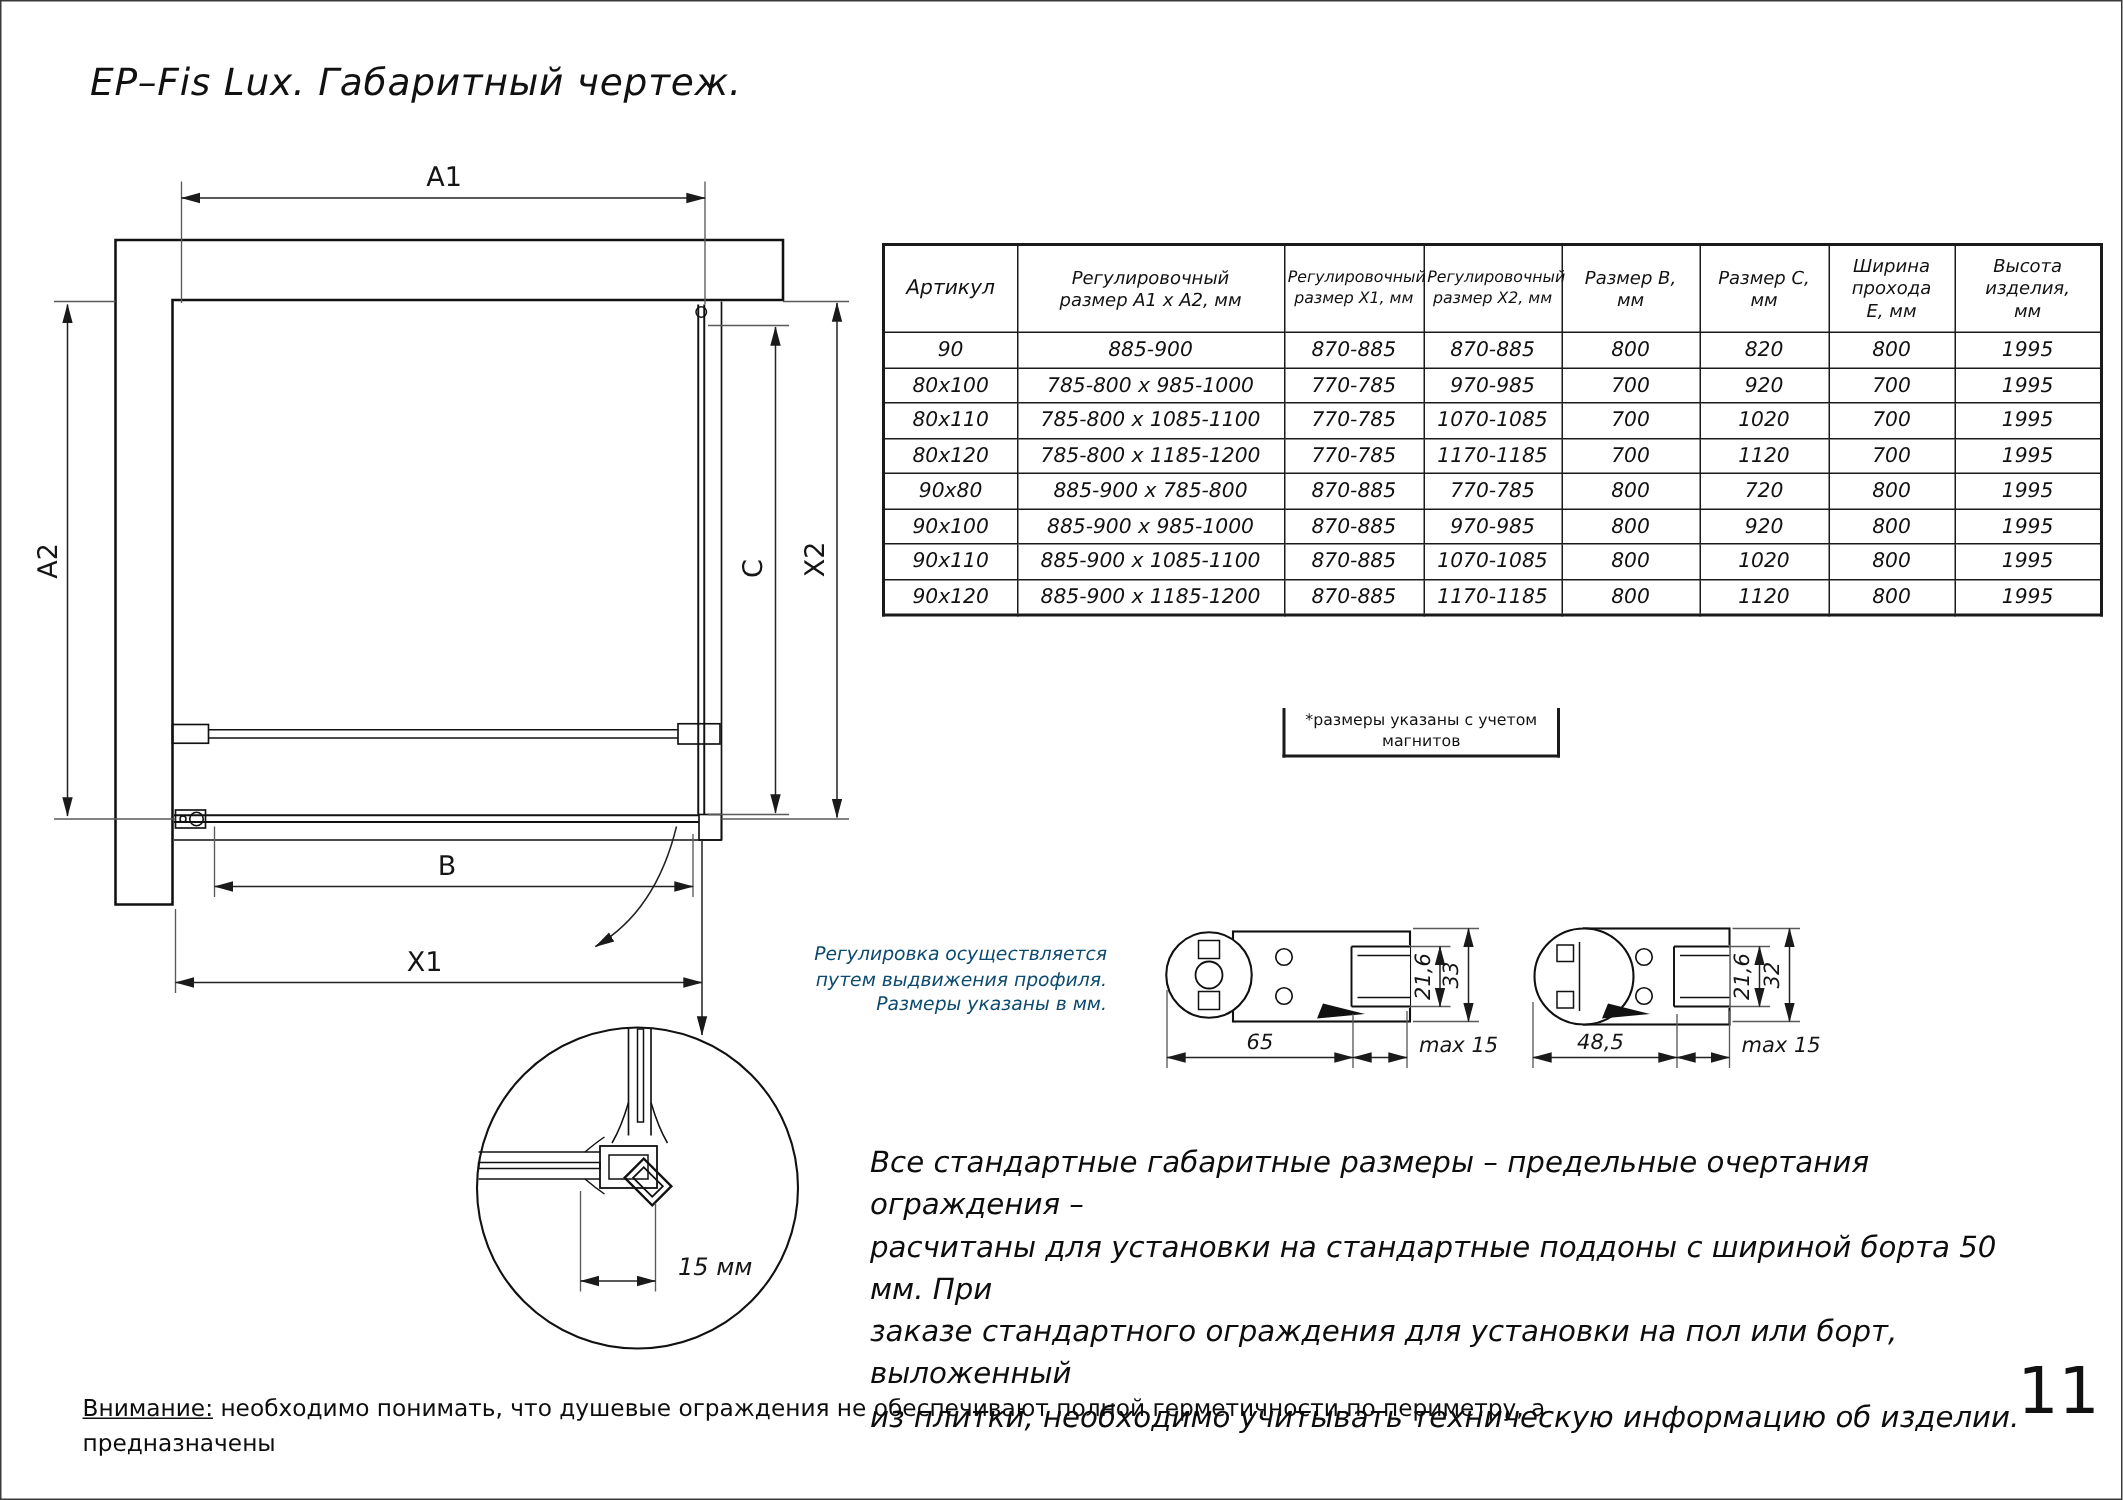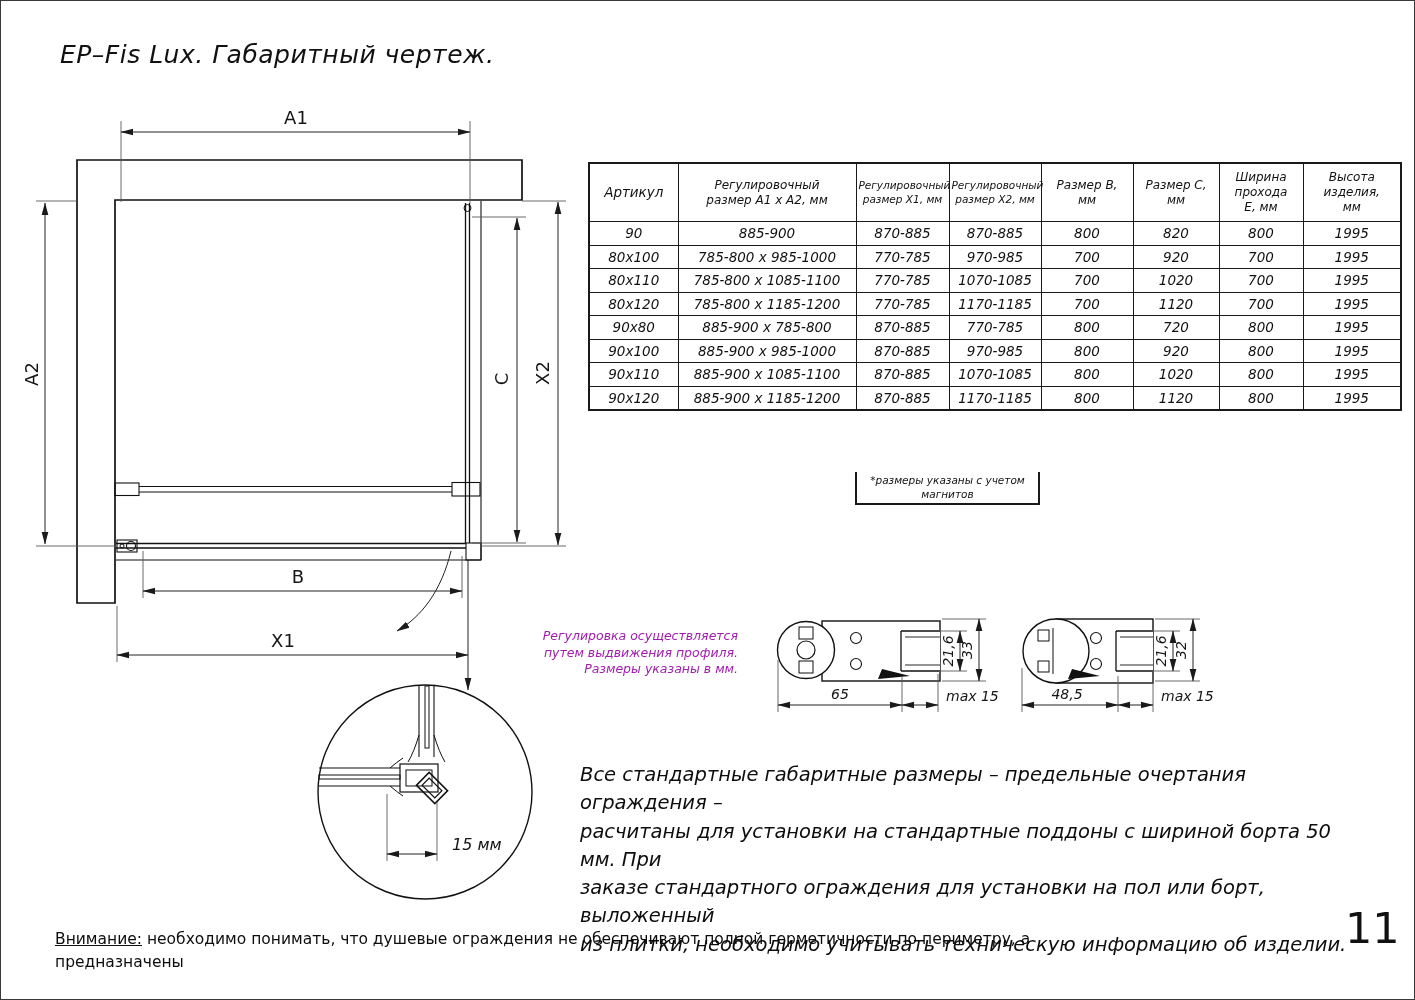--- a/index.html
+++ b/index.html
@@ -30,25 +30,25 @@
   }
   table.sizes th { height:57px; font-weight:normal; font-size:12px; line-height:1.25; white-space:pre-line; }
   table.sizes th.small-h { font-size:10.5px; }
   table.sizes th.first-h { font-size:13.5px; }
   table.sizes td { height:22.5px; font-size:13.5px; }
 
   .footnote {
     position:absolute; left:855px; top:472px; width:185px; height:33px;
     border:2px solid #1a1a1a; border-top:none; box-sizing:border-box;
     display:flex; align-items:center; justify-content:center; text-align:center;
-    font-size:10.5px; font-style:italic; line-height:1.3; white-space:pre-line; color:#111;
+    font-size:10.5px; line-height:1.3; white-space:pre-line; color:#111;
   }
   .adj-note {
     position:absolute; left:528px; top:628px; width:210px; text-align:right;
-    font-size:12.5px; font-style:italic; line-height:1.32; color:#a21caf;
+    font-size:12.5px; font-style:italic; line-height:1.32; color:#0c4a6e;
   }
   .para {
     position:absolute; left:580px; top:761px; width:780px;
     font-size:19.5px; font-style:italic; line-height:1.45; color:#0d0d0d;
   }
   .warn {
     position:absolute; left:55px; top:928px; width:1030px;
     font-size:15.5px; line-height:1.5; color:#0d0d0d;
   }
   .warn .u { text-decoration:underline; }

